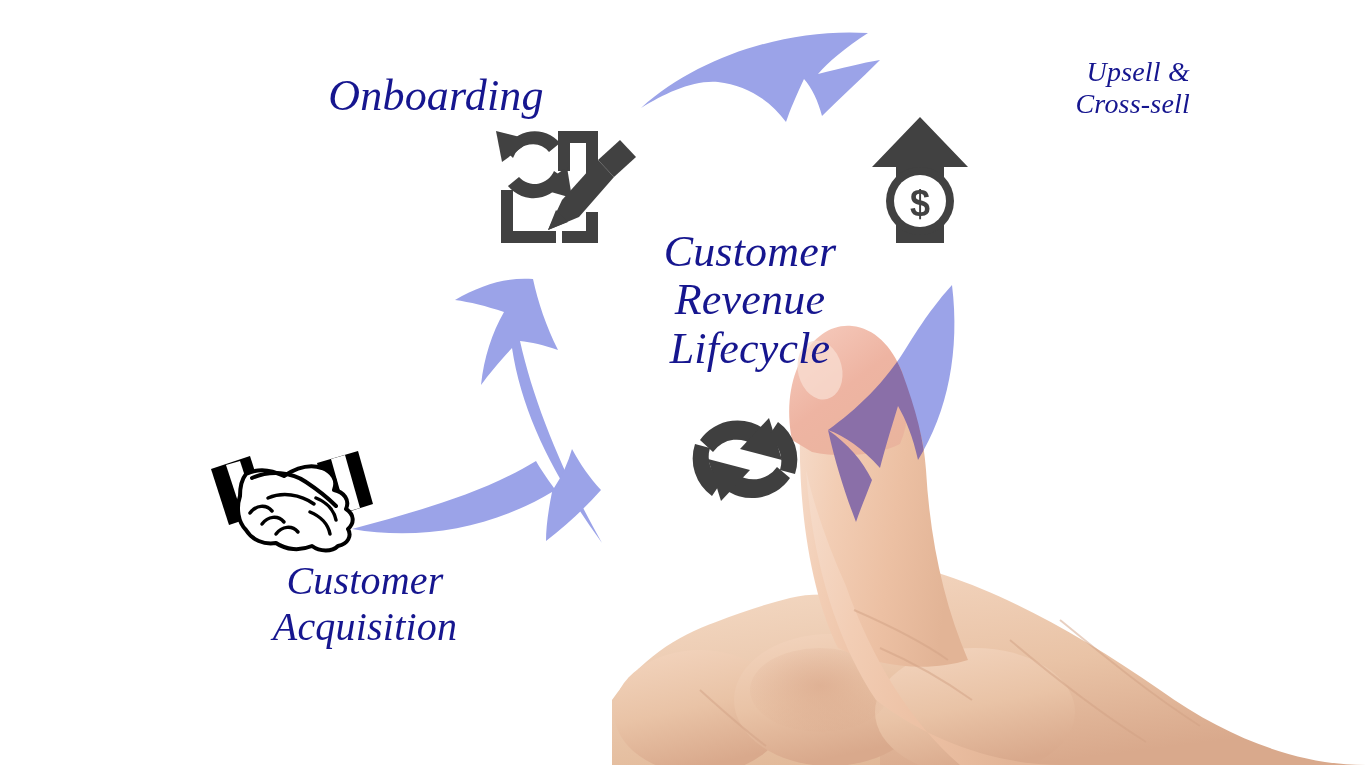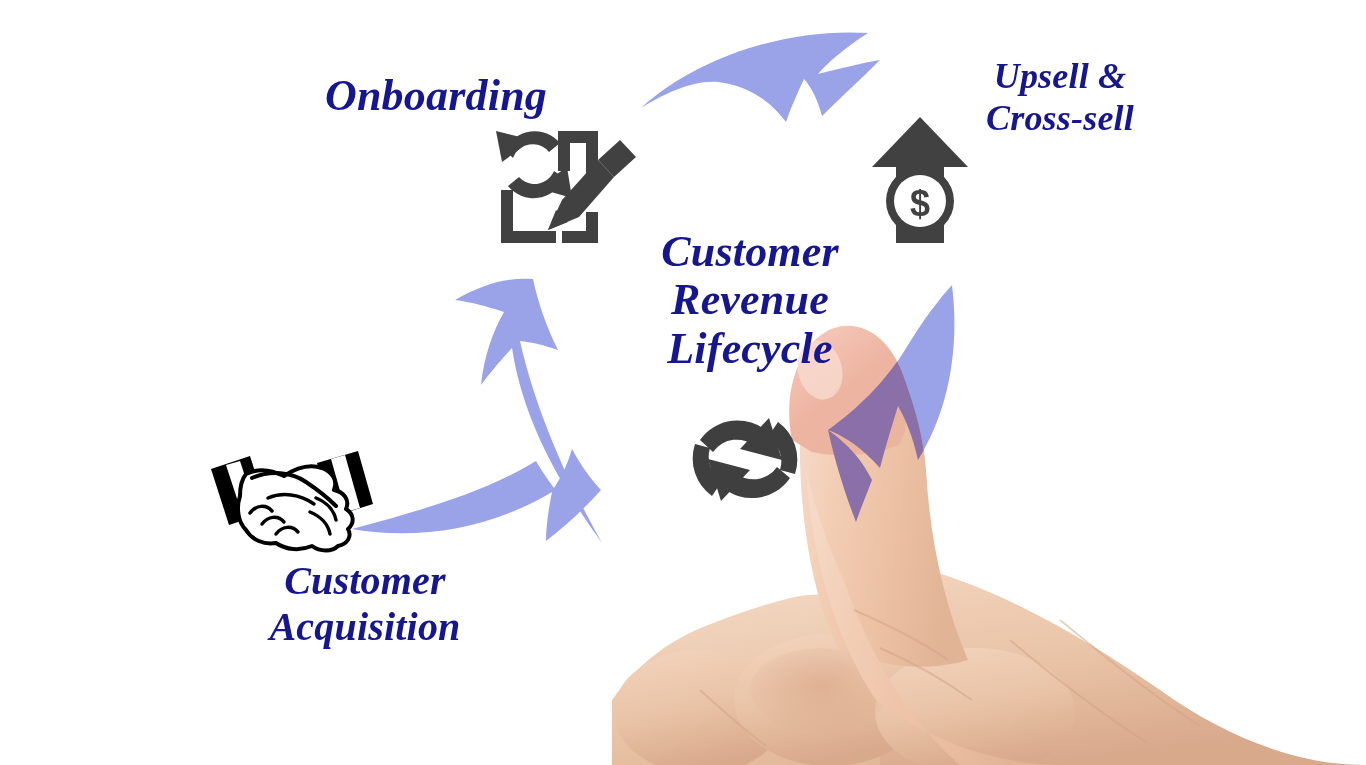--- a/index.html
+++ b/index.html
@@ -29,33 +29,34 @@
   #hand-layer    { z-index: 20; }
   #blend-layer   { z-index: 30; }
   #icon-layer    { z-index: 40; }
   #label-layer   { z-index: 50; }
 
   .label {
     position: absolute;
     color: #16168f;
     font-family: "Liberation Serif", "DejaVu Serif", serif;
     font-style: italic;
-    font-weight: bold;
+    font-weight: normal;
     text-align: center;
     line-height: 1.16;
     white-space: pre-line;
     letter-spacing: 0.2px;
   }
   #label-onboarding {
     left: 246px; top: 70px; width: 380px;
     font-size: 44px;
   }
   #label-upsell {
     left: 930px; top: 56px; width: 260px;
-    font-size: 36px;
+    font-size: 28px;
+    text-align: right;
   }
   #label-center {
     left: 590px; top: 228px; width: 320px;
     font-size: 44px;
     line-height: 1.1;
   }
   #label-acquisition {
     left: 185px; top: 558px; width: 360px;
     font-size: 40px;
   }

